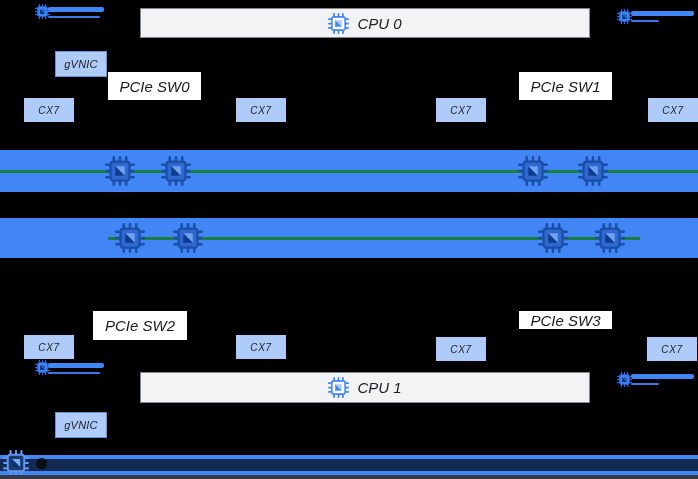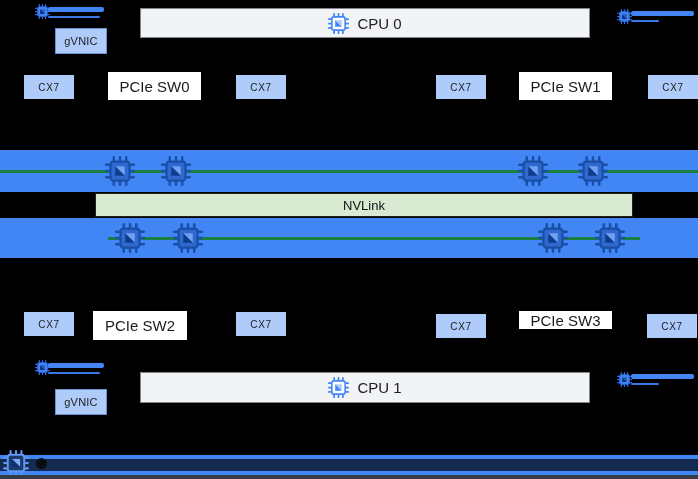--- a/index.html
+++ b/index.html
@@ -1,26 +1,26 @@
 <!DOCTYPE html>
 <html><head>
 <meta charset="utf-8">
 <style>
   html,body{margin:0;padding:0;background:#000;}
   #stage{
     position:relative;width:698px;height:479px;background:#000;overflow:hidden;
     font-family:"Liberation Sans", sans-serif;color:#111;
   }
-  .abs{position:absolute;}
+  .abs{position:absolute;font-style:italic;}
 
   
   .nic{
     width:50px;height:24px;background:#aecbfa;
     display:flex;align-items:center;justify-content:center;
-    font-size:10px;letter-spacing:.6px;color:#202124;
+    font-size:10px;letter-spacing:.6px;color:#202124;margin-top:23px;
   }
   .gv{font-size:11px;letter-spacing:.2px;border:1px solid rgba(23,78,166,.45);}
 
   
   .sw{
     width:93px;height:28px;background:#ffffff;
     display:flex;align-items:center;justify-content:center;
     font-size:15px;font-weight:500;color:#1a1a1a;
   }
 
@@ -142,23 +142,20 @@
       </svg>
     <svg class="chip gpu-ic" style="left:518px;top:6px">
         <use href="#chip" xlink:href="#chip"></use>
       </svg>
     <svg class="chip gpu-ic" style="left:578px;top:6px">
         <use href="#chip" xlink:href="#chip"></use>
       </svg>
   </div>
 
   
-  <div class="nvlink abs">
-    <span>NVLink</span>
-  </div>
 
   
   <div class="band abs" style="top:218px;height:40px">
     <div class="gline" style="left:108px;top:19px;width:532px"></div>
     <svg class="chip gpu-ic" style="left:115px;top:5px">
         <use href="#chip" xlink:href="#chip"></use>
       </svg>
     <svg class="chip gpu-ic" style="left:173px;top:5px">
         <use href="#chip" xlink:href="#chip"></use>
       </svg>

